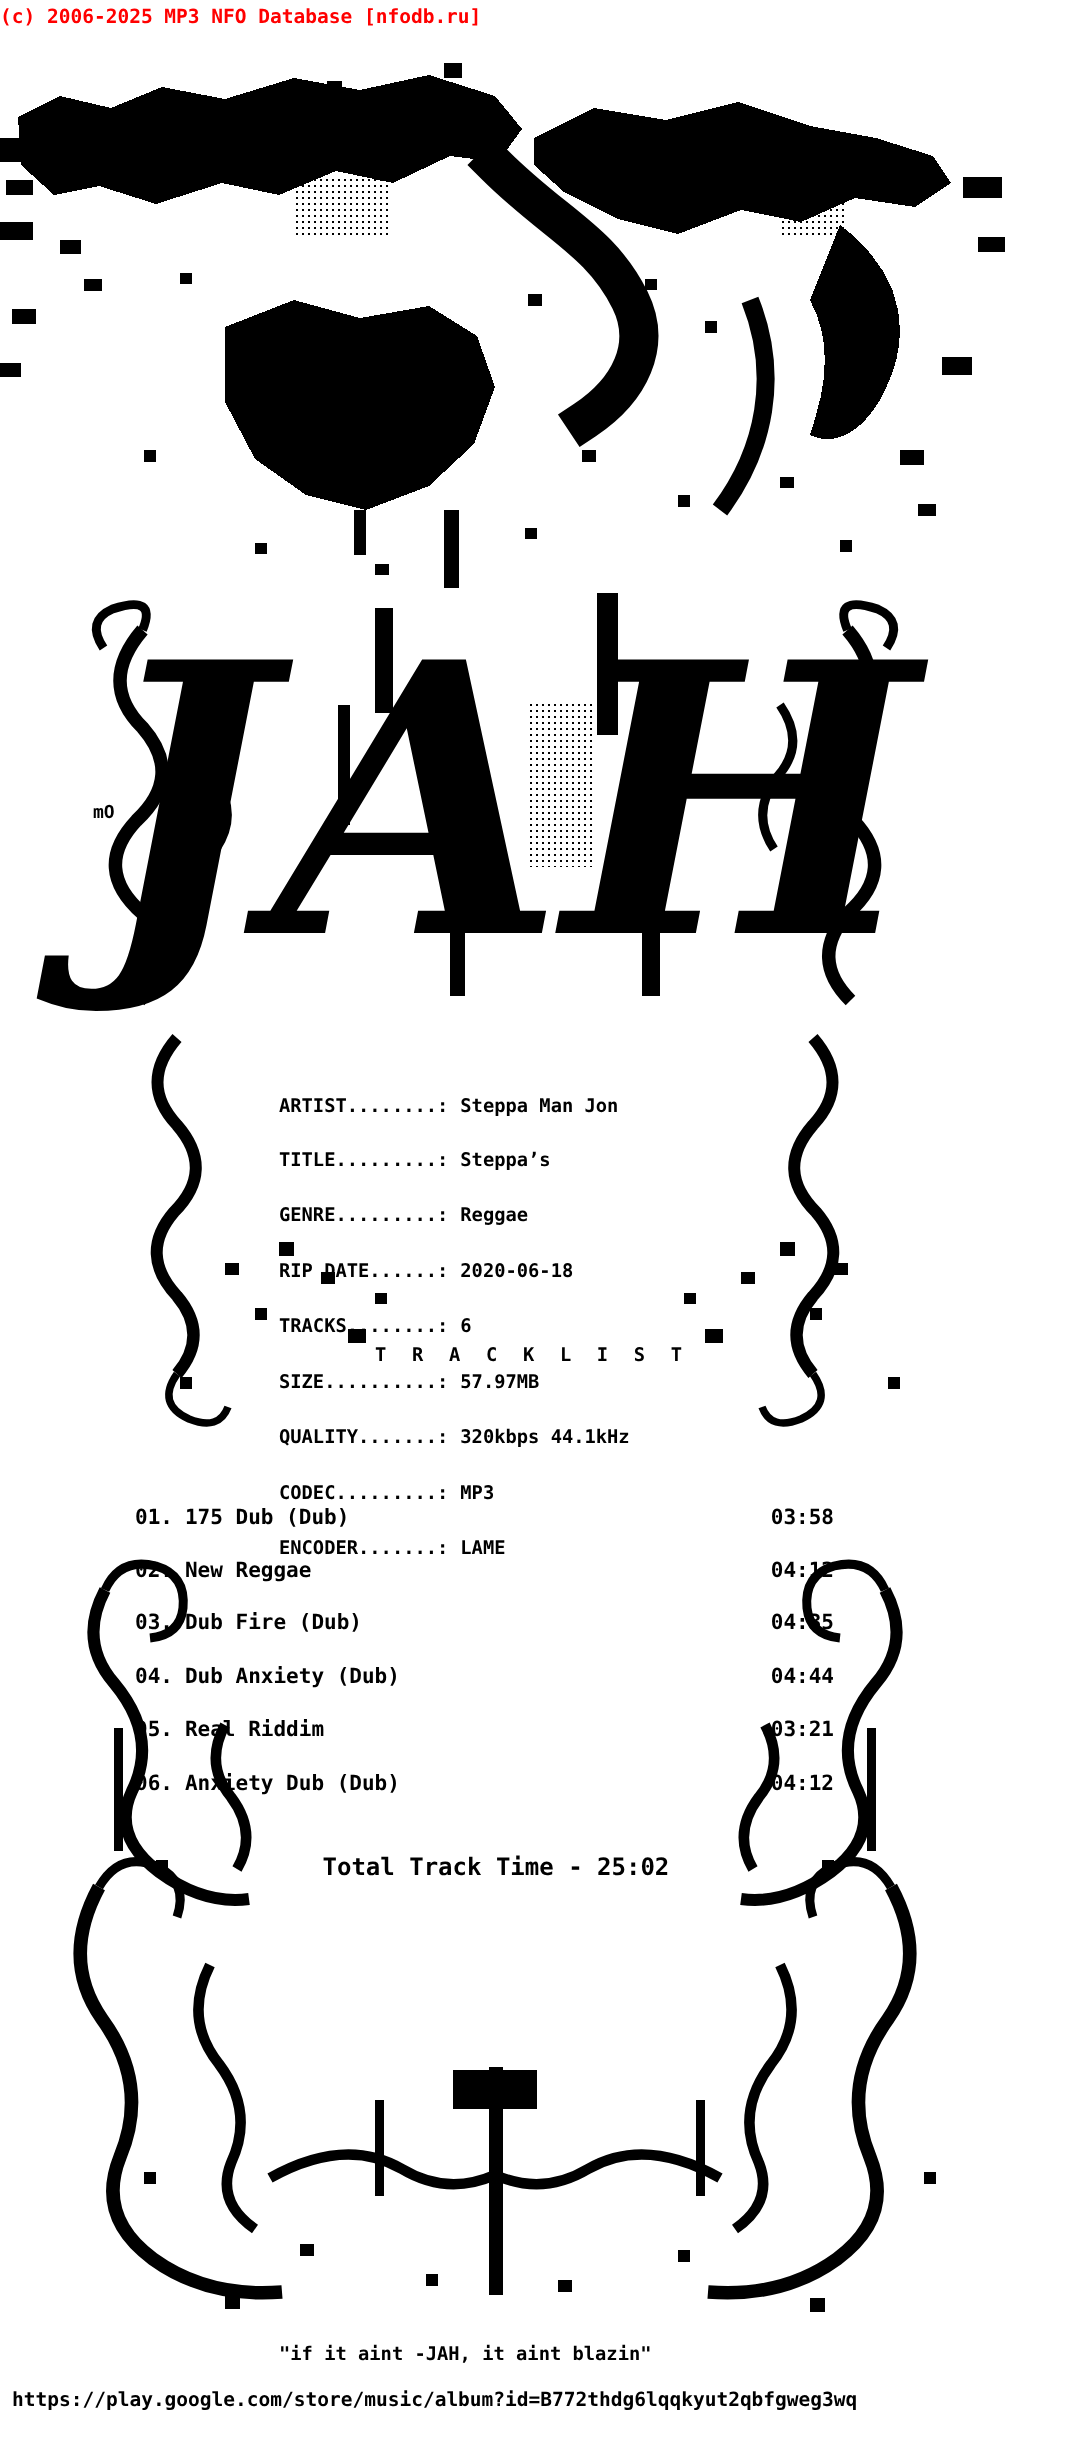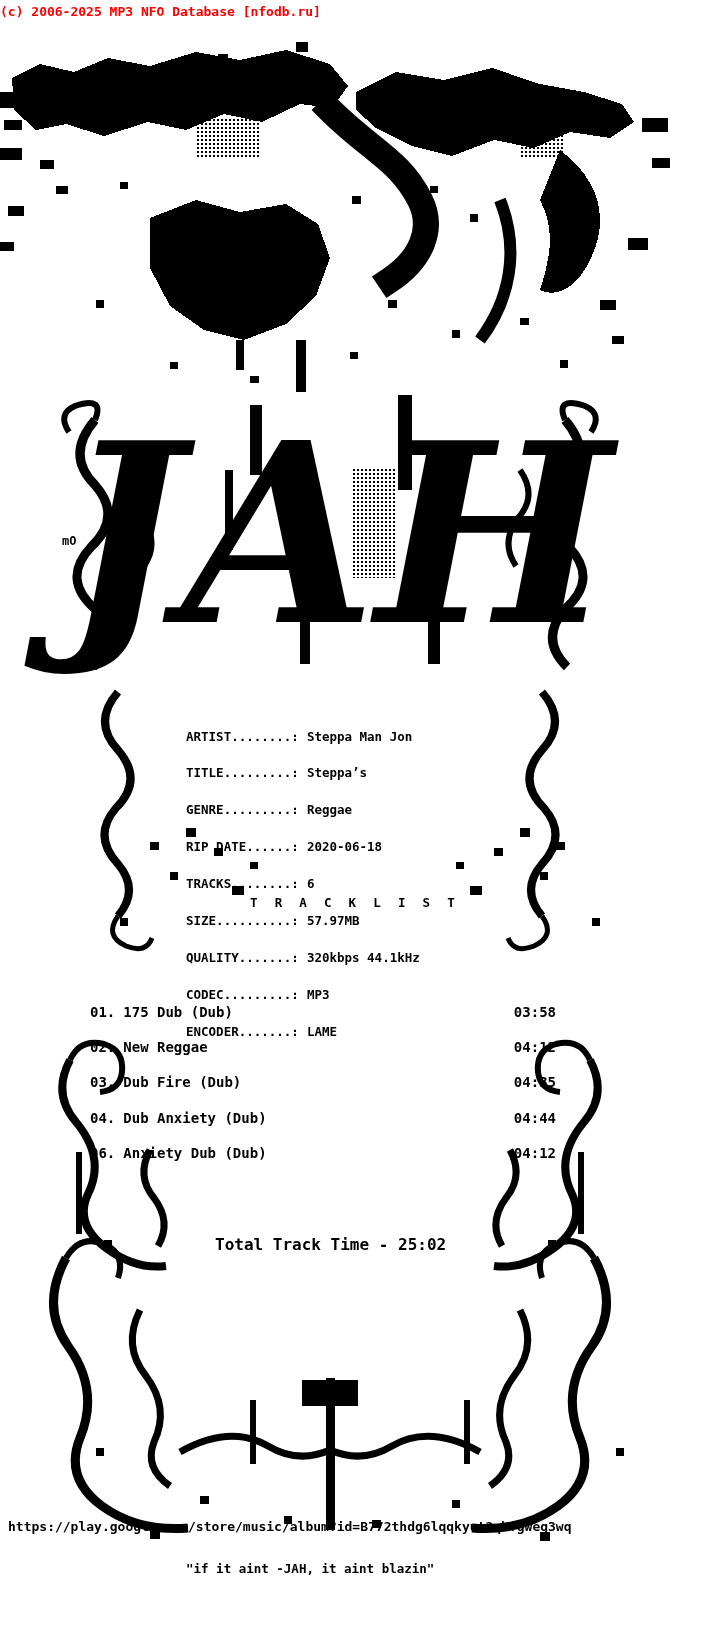--- a/index.html
+++ b/index.html
@@ -28,21 +28,21 @@
   #info-block{top:706px;left:186px;font-size:12.5px;line-height:12.3px}
   .info-row{display:flex}
   .info-value{margin-left:8px}
   #tracklist-heading{top:895px;left:250px;font-size:12.5px;letter-spacing:4.8px}
   #tracks{top:983px;left:90px;width:466px;font-size:14px;line-height:11.8px}
   .track-row{display:flex}
   .track-num{margin-right:8px}
   .track-time{margin-left:auto}
   #total-time{top:1235px;left:215px;font-size:16px}
   #quote{top:1561px;left:186px;font-size:12.5px}
-  #url{top:1519px;left:8px;font-size:13px}
+  #url{top:1593px;left:8px;font-size:13px}
 </style>
 </head>
 <body>
 
 <svg id="art-bg" class="abs" width="720" height="1632" viewBox="0 0 720 1632" xmlns="http://www.w3.org/2000/svg">
   <g fill="#000" stroke="none" shape-rendering="crispEdges">
 
     <rect x="296" y="42" width="12" height="10"></rect>
       <rect x="296" y="66" width="12" height="10"></rect>
       <rect x="218" y="54" width="10" height="8"></rect>
@@ -238,20 +238,25 @@
     <span class="track-num">03.</span>
     <span class="track-title">Dub Fire (Dub)</span>
     <span class="track-time">04:35</span>
   </div>
   <div class="track-row">
     <span class="track-num">04.</span>
     <span class="track-title">Dub Anxiety (Dub)</span>
     <span class="track-time">04:44</span>
   </div>
   <div class="track-row">
+    <span class="track-num">05.</span>
+    <span class="track-title">Real Riddim</span>
+    <span class="track-time">03:21</span>
+  </div>
+  <div class="track-row">
     <span class="track-num">06.</span>
     <span class="track-title">Anxiety Dub (Dub)</span>
     <span class="track-time">04:12</span>
   </div>
 </div>
 
 <div id="total-time" class="abs mono">Total Track Time - 25:02</div>
 
 <div id="quote" class="abs mono">"if it aint -JAH, it aint blazin"</div>
 

